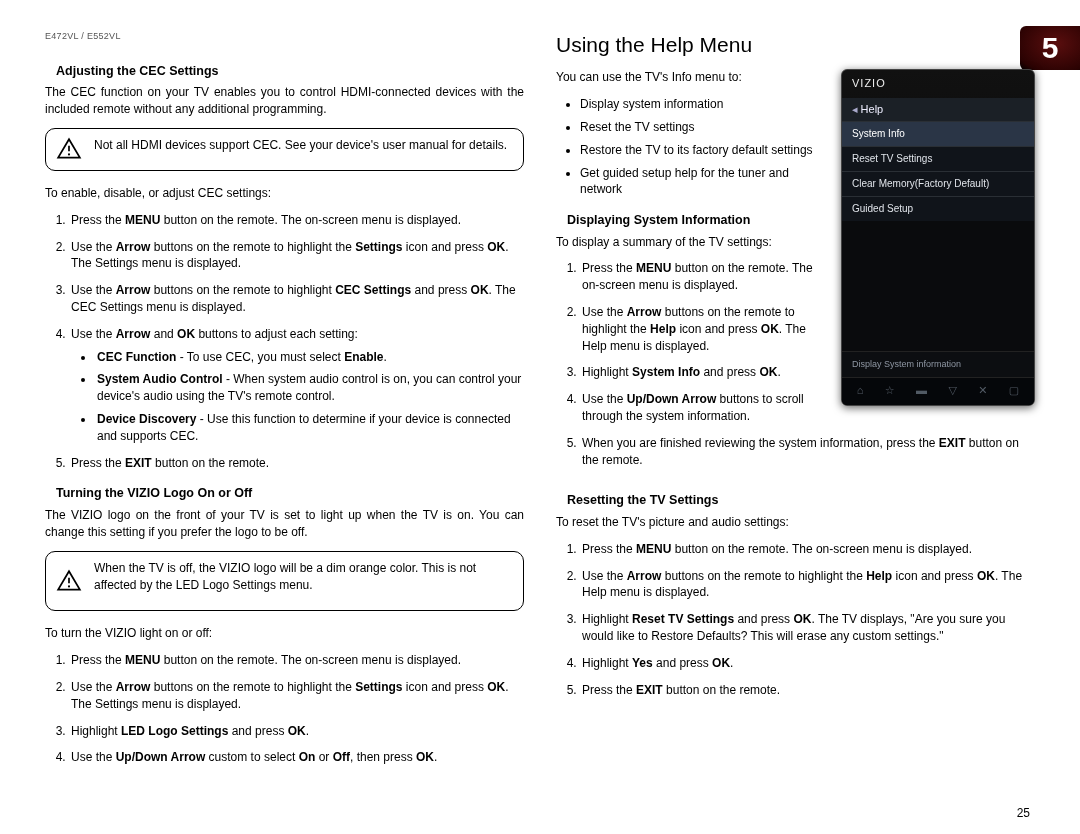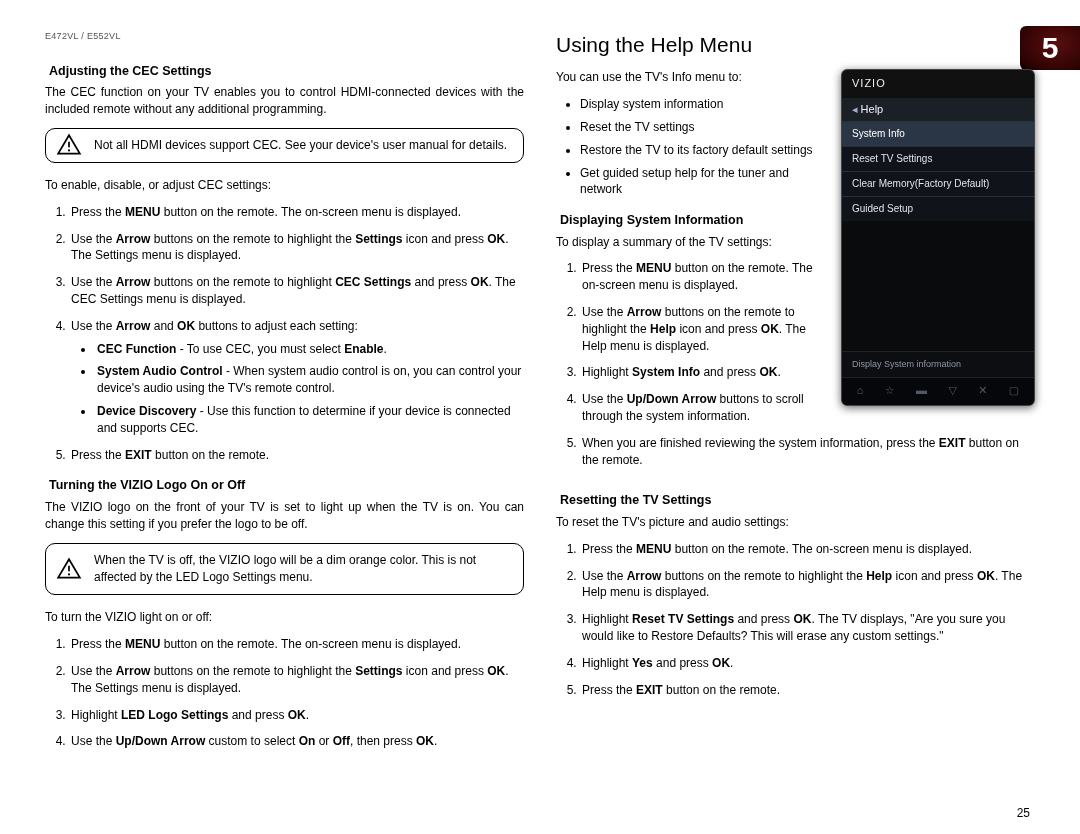--- a/index.html
+++ b/index.html
@@ -26,31 +26,31 @@
     position: absolute;
     top: 26px; right: 0;
     width: 60px; height: 44px;
     background: radial-gradient(ellipse at 60% 40%, #5a0e0e 0%, #2a0202 80%, #000 100%);
     border-top-left-radius: 6px;
     border-bottom-left-radius: 6px;
     color: #fff;
     display: flex; align-items: center; justify-content: center;
     font-size: 30px; font-weight: bold;
   }
-  h3 { font-size: 12.5px; font-weight: bold; margin: 14px 4px 4px; }
+  h3 { font-size: 12.5px; font-weight: bold; margin: 14px 11px 4px; }
   h2 { font-size: 21px; font-weight: normal; margin: 0 0 10px; font-family: 'Helvetica Neue', Arial, sans-serif; }
   p { margin: 4px 0 10px; text-align: justify; }
   ol { margin: 6px 0 10px; padding-left: 24px; }
   ol li { margin: 6px 0 10px; padding-left: 2px; }
   ul { margin: 4px 0 8px; padding-left: 24px; list-style-type: disc; }
   ul li { margin: 6px 0; }
   .note {
     border: 1.5px solid #000;
     border-radius: 10px;
-    padding: 8px 12px 8px 48px;
+    padding: 8px 12px 16px 48px;
     margin: 10px 0 14px;
     position: relative;
     font-size: 12px;
     line-height: 1.45;
   }
   .note svg { position: absolute; left: 10px; top: 50%; transform: translateY(-50%); }
   b { font-weight: bold; }
   .pgnum { position: absolute; right: 50px; bottom: 14px; font-size: 12px; }
 
   

